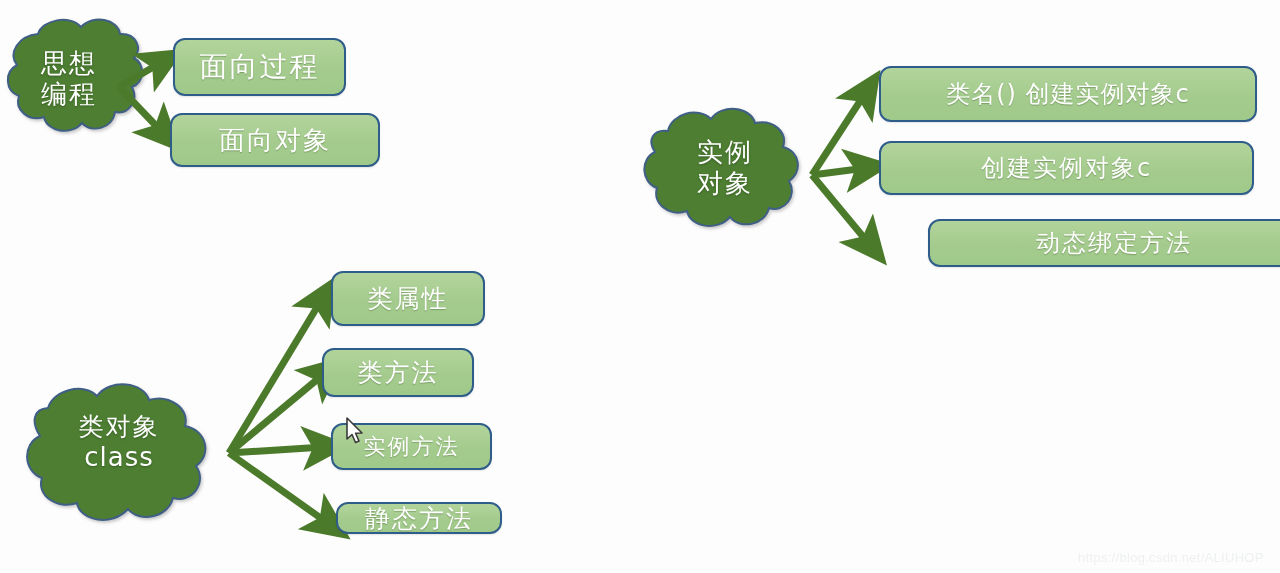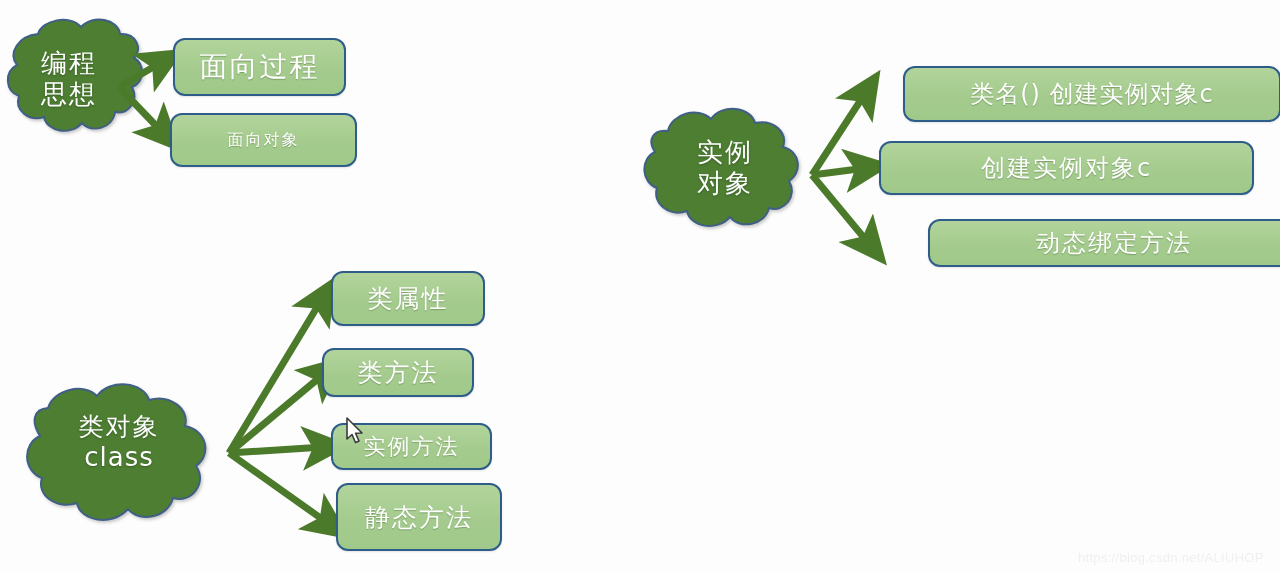--- a/index.html
+++ b/index.html
@@ -122,51 +122,51 @@
 
     <g stroke="#4c7a2b" stroke-width="7" fill="none" stroke-linecap="butt">
       <line x1="229" y1="453" x2="322" y2="299" marker-end="url(#ahead)"></line>
       <line x1="229" y1="453" x2="325" y2="373" marker-end="url(#ahead)"></line>
       <line x1="229" y1="453" x2="324" y2="447" marker-end="url(#ahead)"></line>
       <line x1="229" y1="453" x2="329" y2="524" marker-end="url(#ahead)"></line>
     </g>
   </svg>
 
   <div class="cloud-label" style="left:8px;top:48px;width:122px;font-size:26px;">
+    <div>思想</div>
     <div>编程</div>
-    <div>思想</div>
   </div>
 
   <div class="cloud-label" style="left:660px;top:137px;width:130px;font-size:26px;">
     <div>实例</div>
     <div>对象</div>
   </div>
 
   <div class="cloud-label" style="left:46px;top:412px;width:146px;font-size:25px;">
     <div>类对象</div>
     <div class="en" style="font-size:26px;">class</div>
   </div>
 
   <div class="node" style="left:173px;top:38px;width:173px;height:58px;font-size:28px;">面向过程</div>
 
-  <div class="node" style="left:170px;top:113px;width:187px;height:54px;font-size:16px;">面向对象</div>
+  <div class="node" style="left:170px;top:113px;width:210px;height:54px;font-size:26px;">面向对象</div>
 
-  <div class="node" style="left:879px;top:66px;width:378px;height:56px;font-size:24px;letter-spacing:1px;margin-left:24px;">类名()  创建实例对象c</div>
+  <div class="node" style="left:879px;top:66px;width:378px;height:56px;font-size:24px;letter-spacing:1px;">类名()  创建实例对象c</div>
 
   <div class="node" style="left:879px;top:141px;width:375px;height:54px;font-size:24px;">创建实例对象c</div>
 
   <div class="node" style="left:928px;top:219px;width:372px;height:48px;font-size:24px;">动态绑定方法</div>
 
   <div class="node" style="left:331px;top:271px;width:154px;height:55px;font-size:25px;">类属性</div>
 
   <div class="node" style="left:322px;top:348px;width:152px;height:49px;font-size:25px;">类方法</div>
 
   <div class="node" style="left:331px;top:423px;width:161px;height:47px;font-size:22px;">实例方法</div>
 
-  <div class="node" style="left:336px;top:483px;width:166px;height:68px;font-size:25px;">静态方法</div>
+  <div class="node" style="left:336px;top:502px;width:166px;height:32px;font-size:25px;">静态方法</div>
 
   <svg class="cursor" style="left:345px;top:417px;" width="22" height="30" viewBox="0 0 22 30">
     <path d="M2,1 L2,22 L7,17.5 L10.5,25.5 L14,24 L10.6,16.3 L17,16 Z" fill="#ffffff" stroke="#3a3a3a" stroke-width="1.6" stroke-linejoin="round"></path>
   </svg>
 
   <div class="watermark" style="left:1078px;top:550px;">https://blog.csdn.net/ALIUHOP</div>
 
 </div>
 
 </body></html>

